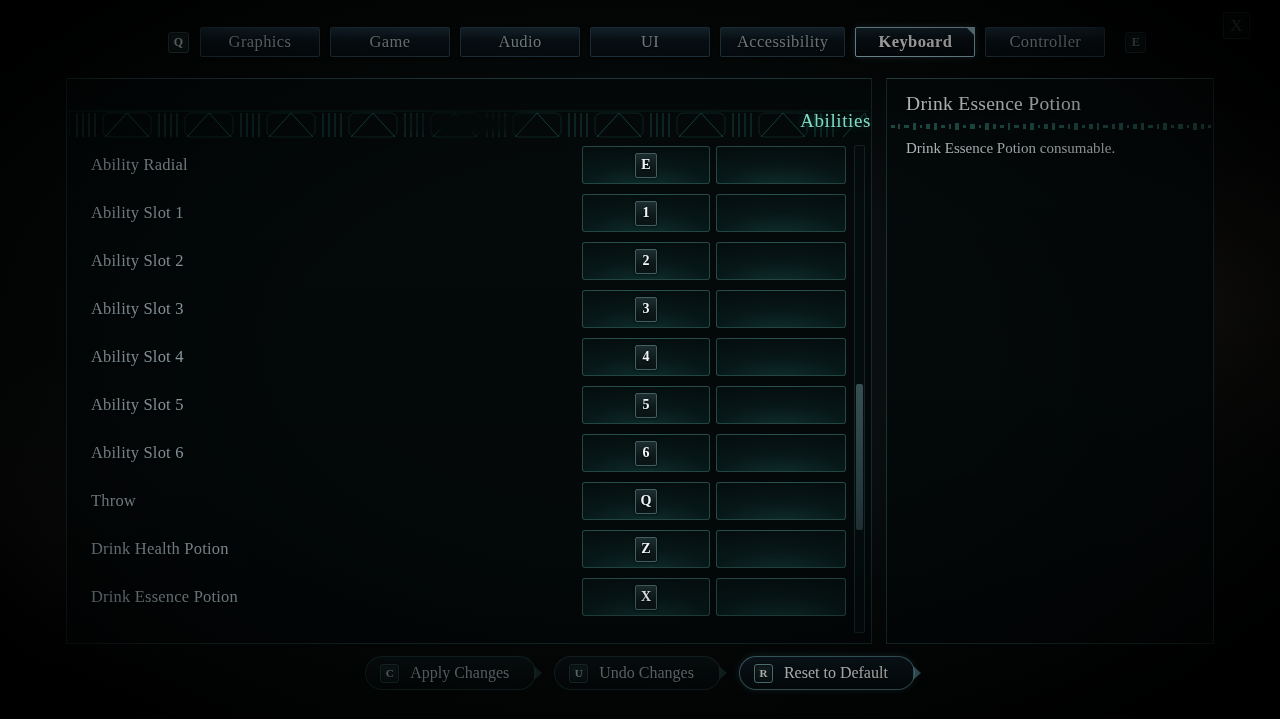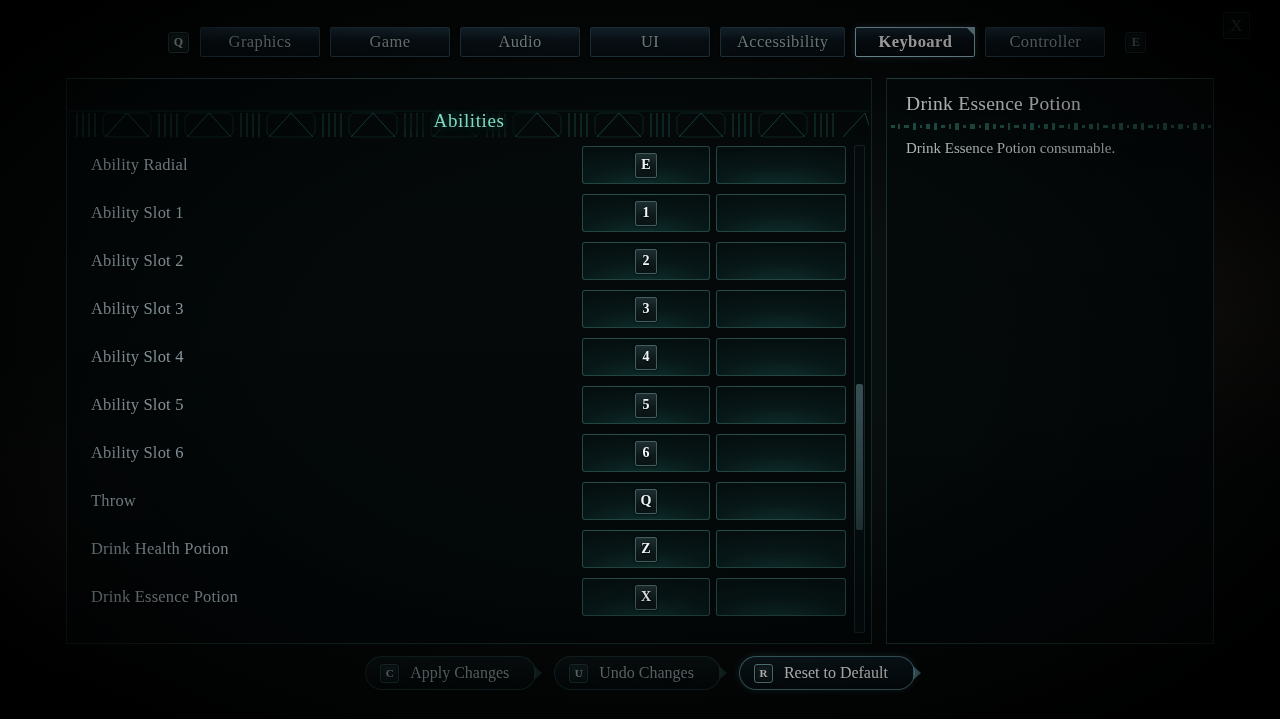--- a/index.html
+++ b/index.html
@@ -145,21 +145,21 @@
     position: absolute;
     left: 2px; right: 2px; top: 28px;
     height: 32px;
     overflow: hidden;
     opacity: .85;
   }
   #section-band svg { display: block; }
   #section-title {
     position: absolute;
     left: 0; right: 0; top: 31px;
-    text-align: center;
+    text-align: right;
     font-size: 19px;
     color: #7fd9c4;
     letter-spacing: .6px;
     text-shadow: 0 0 8px rgba(70,190,160,.45), 0 1px 2px #000;
     z-index: 2;
   }
   #section-title-shield{
     position:absolute;
     left:50%; transform:translateX(-50%);
     top:28px; width:140px; height:33px;

